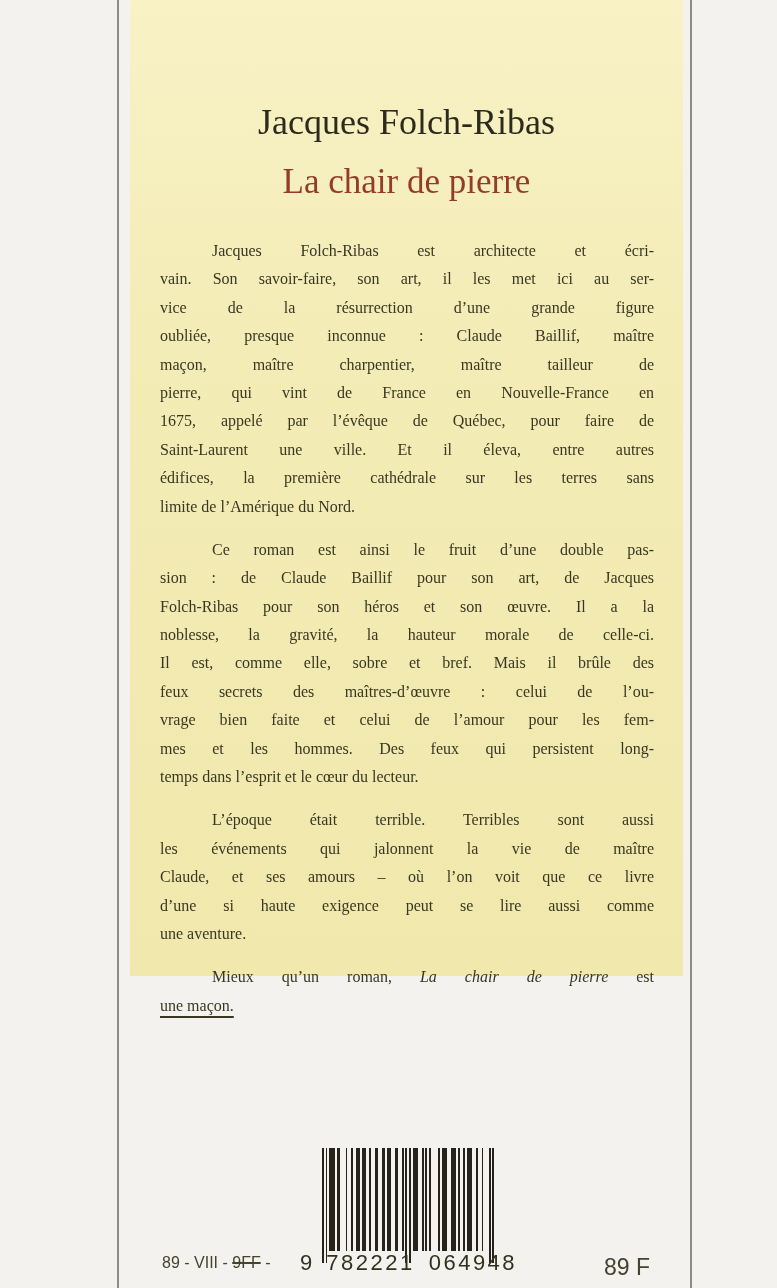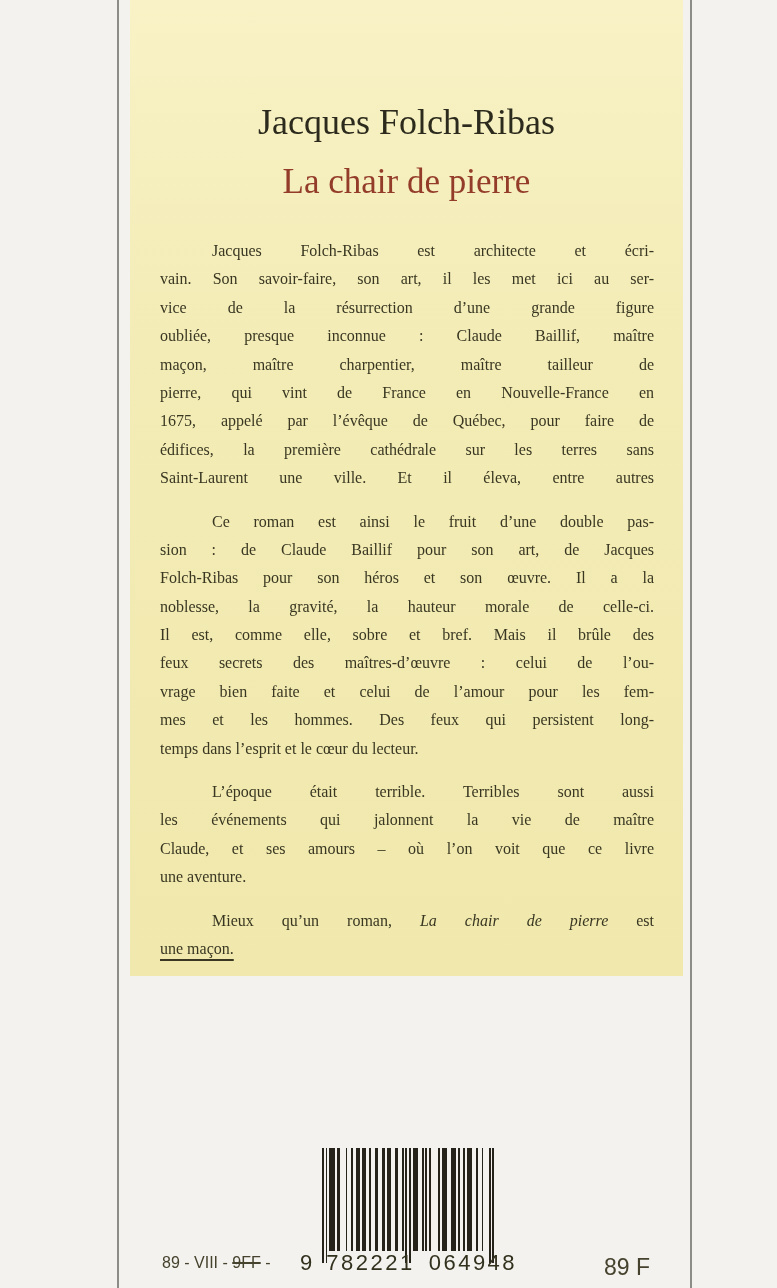--- a/index.html
+++ b/index.html
@@ -97,38 +97,40 @@
 
   <div class="text-block">
       <div class="para">
         <div class="jline first">Jacques Folch-Ribas est architecte et écri-</div>
         <div class="jline">vain. Son savoir-faire, son art, il les met ici au ser-</div>
         <div class="jline">vice de la résurrection d’une grande figure</div>
         <div class="jline">oubliée, presque inconnue : Claude Baillif, maître</div>
         <div class="jline">maçon, maître charpentier, maître tailleur de</div>
         <div class="jline">pierre, qui vint de France en Nouvelle-France en</div>
         <div class="jline">1675, appelé par l’évêque de Québec, pour faire de</div>
+        <div class="jline">Saint-Laurent une ville. Et il éleva, entre autres</div>
         <div class="jline">édifices, la première cathédrale sur les terres sans</div>
-        <div class="jline">Saint-Laurent une ville. Et il éleva, entre autres</div>
+        <div class="jline last">limite de l’Amérique du Nord.</div>
       </div>
       <div class="para">
         <div class="jline first">Ce roman est ainsi le fruit d’une double pas-</div>
         <div class="jline">sion : de Claude Baillif pour son art, de Jacques</div>
         <div class="jline">Folch-Ribas pour son héros et son œuvre. Il a la</div>
         <div class="jline">noblesse, la gravité, la hauteur morale de celle-ci.</div>
         <div class="jline">Il est, comme elle, sobre et bref. Mais il brûle des</div>
         <div class="jline">feux secrets des maîtres-d’œuvre : celui de l’ou-</div>
         <div class="jline">vrage bien faite et celui de l’amour pour les fem-</div>
         <div class="jline">mes et les hommes. Des feux qui persistent long-</div>
         <div class="jline last">temps dans l’esprit et le cœur du lecteur.</div>
       </div>
       <div class="para">
         <div class="jline first">L’époque était terrible. Terribles sont aussi</div>
         <div class="jline">les événements qui jalonnent la vie de maître</div>
         <div class="jline">Claude, et ses amours – où l’on voit que ce livre</div>
+        <div class="jline">d’une si haute exigence peut se lire aussi comme</div>
         <div class="jline last">une aventure.</div>
       </div>
       <div class="para">
         <div class="jline first"><span>Mieux qu’un roman, </span><span class="it">La chair de pierre</span><span> est</span></div>
         <div class="jline last"><span class="ul">une maçon.</span></div>
       </div>
     </div>
 
   <div class="barcode-bars">
       <div class="module bar tall"></div>

